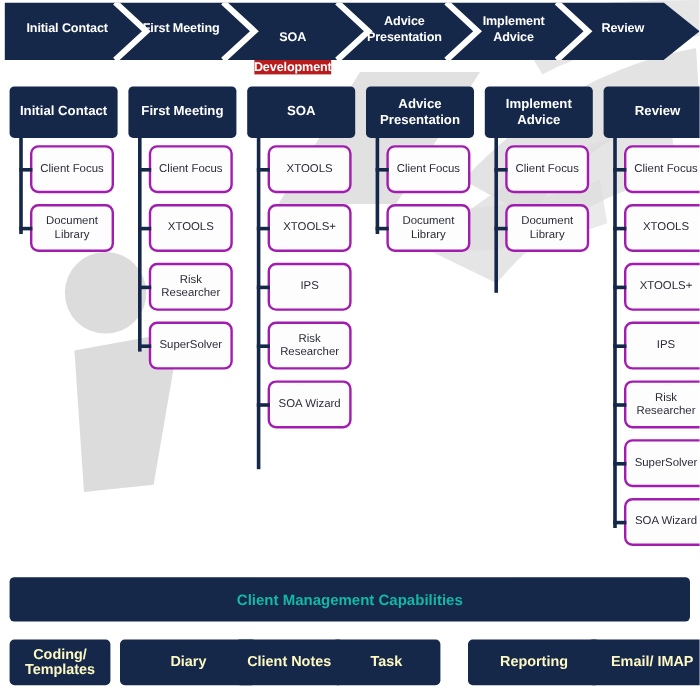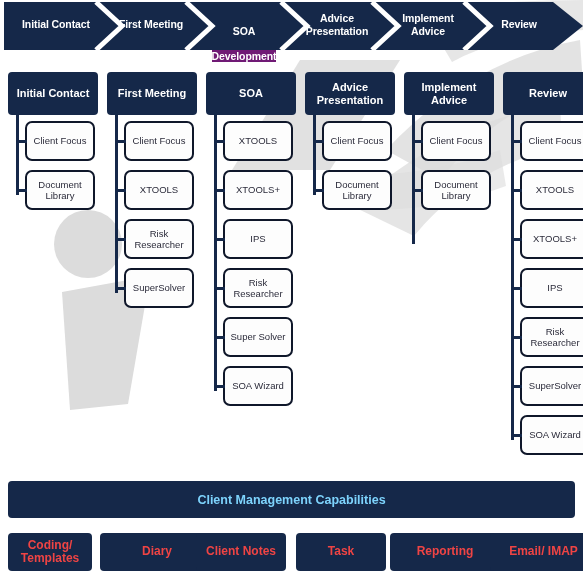--- a/index.html
+++ b/index.html
@@ -40,21 +40,21 @@
     font-size: 10.5px;
     font-weight: bold;
     text-align: center;
     line-height: 12.5px;
     letter-spacing: -0.1px;
     z-index: 3;
     pointer-events: none;
     white-space: pre-line;
   }
   .chev-label.selected-wrap .sel {
-    background: #701a75;
+    background: #b91c1c;
   }
 
   
   #columns {
     position: absolute;
     left: 0; top: 72px;
     width: 583px; height: 400px;
     z-index: 2;
   }
   .column {
@@ -90,21 +90,21 @@
     width: 3px;
     background: #152849;
     z-index: 1;
   }
   .node {
     position: relative;
     margin-left: 17px;
     width: 70px;
     height: 40px;
     box-sizing: border-box;
-    border: 2px solid #0f172a;
+    border: 2px solid #a21caf;
     border-radius: 7px;
     background: #fdfdfd;
     color: #2b2b3a;
     font-size: 9.5px;
     line-height: 11.5px;
     display: flex;
     align-items: center;
     justify-content: center;
     text-align: center;
     margin-bottom: 9px;
@@ -121,21 +121,21 @@
     background: #152849;
   }
 
   
   #cmc-bar {
     position: absolute;
     left: 8px; top: 481px;
     width: 567px; height: 37px;
     background: #152849;
     border-radius: 4px;
-    color: #7dd3fc;
+    color: #14b8a6;
     font-size: 12.5px;
     font-weight: bold;
     display: flex;
     align-items: center;
     justify-content: center;
     z-index: 2;
   }
 
   
   #bottom-row {
@@ -143,21 +143,21 @@
     left: 0; top: 533px;
     width: 583px; height: 38px;
     z-index: 2;
   }
   .bbtn {
     position: absolute;
     top: 0;
     height: 38px;
     background: #152849;
     border-radius: 4px;
-    color: #ef4444;
+    color: #fef9c3;
     font-size: 12px;
     font-weight: bold;
     display: flex;
     align-items: center;
     justify-content: center;
     text-align: center;
     line-height: 13.5px;
     white-space: pre-line;
     border: none;
     padding: 0;
@@ -234,21 +234,20 @@
 
   <div class="column" style="left:206px;">
     <div class="col-header">SOA</div>
     <div class="col-body">
       <div class="trunk" style="height:276px;"></div>
       <div class="node">XTOOLS<span class="stub"></span></div>
       <div class="node">XTOOLS+<span class="stub"></span></div>
       <div class="node">IPS<span class="stub"></span></div>
       <div class="node">Risk
 Researcher<span class="stub"></span></div>
-      <div class="node">Super Solver<span class="stub"></span></div>
       <div class="node">SOA Wizard<span class="stub"></span></div>
     </div>
   </div>
 
   <div class="column" style="left:305px;">
     <div class="col-header">Advice
 Presentation</div>
     <div class="col-body">
       <div class="trunk" style="height:80px;"></div>
       <div class="node">Client Focus<span class="stub"></span></div>
@@ -285,16 +284,16 @@
 
 </div>
 
 <div id="cmc-bar">Client Management Capabilities</div>
 
 <div id="bottom-row">
   <button class="bbtn" style="left:8px;  width:84px;">Coding/
 Templates</button>
   <button class="bbtn" style="left:100px;width:114px;">Diary</button>
   <button class="bbtn" style="left:196px;width:90px;">Client Notes</button>
-  <button class="bbtn" style="left:296px;width:90px;text-align:right;">Task</button>
+  <button class="bbtn" style="left:277px;width:90px;text-align:right;">Task</button>
   <button class="bbtn" style="left:390px;width:110px;">Reporting</button>
   <button class="bbtn" style="left:490px;width:107px;">Email/ IMAP</button>
 </div>
 
 </body></html>

